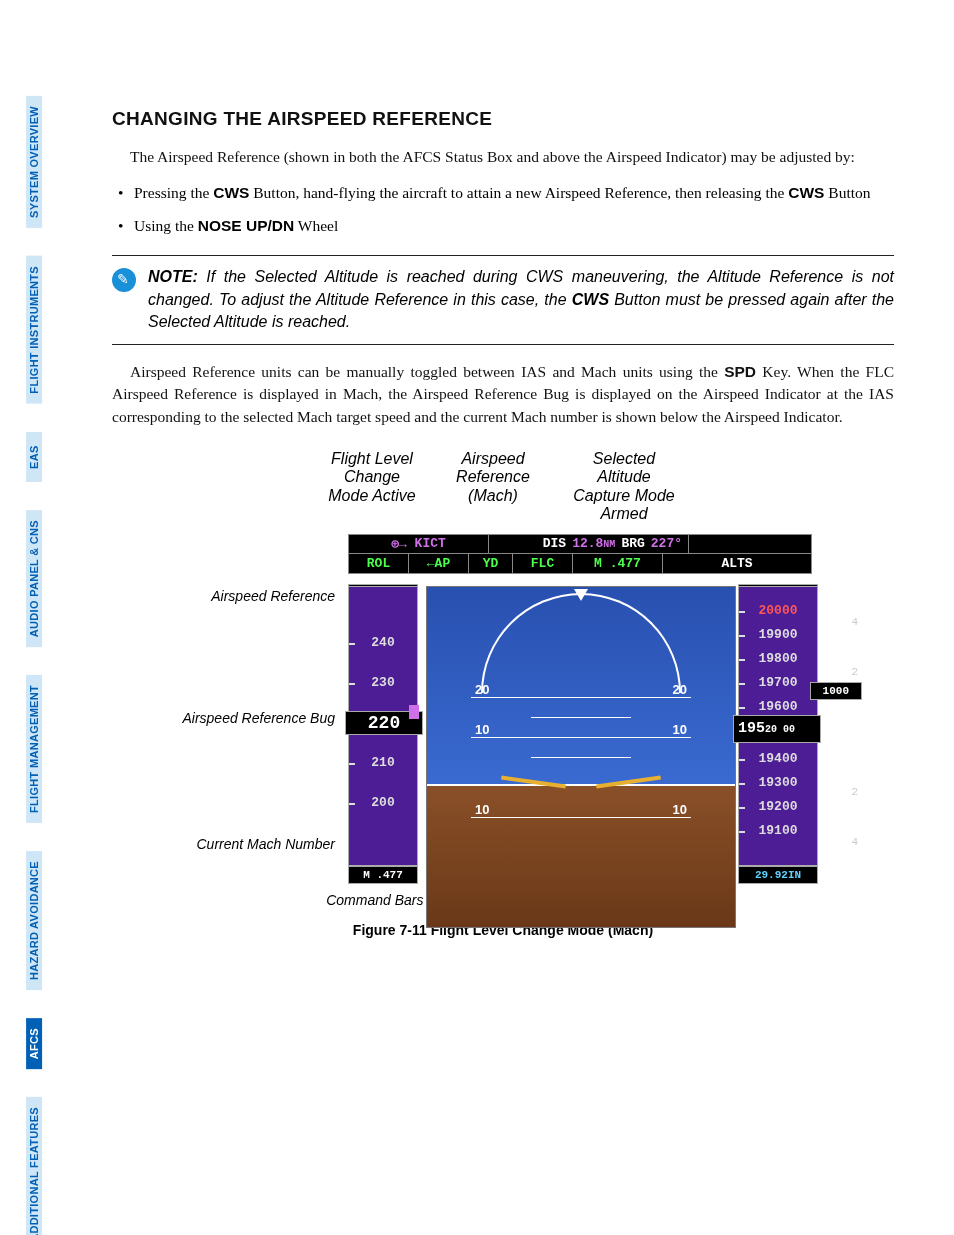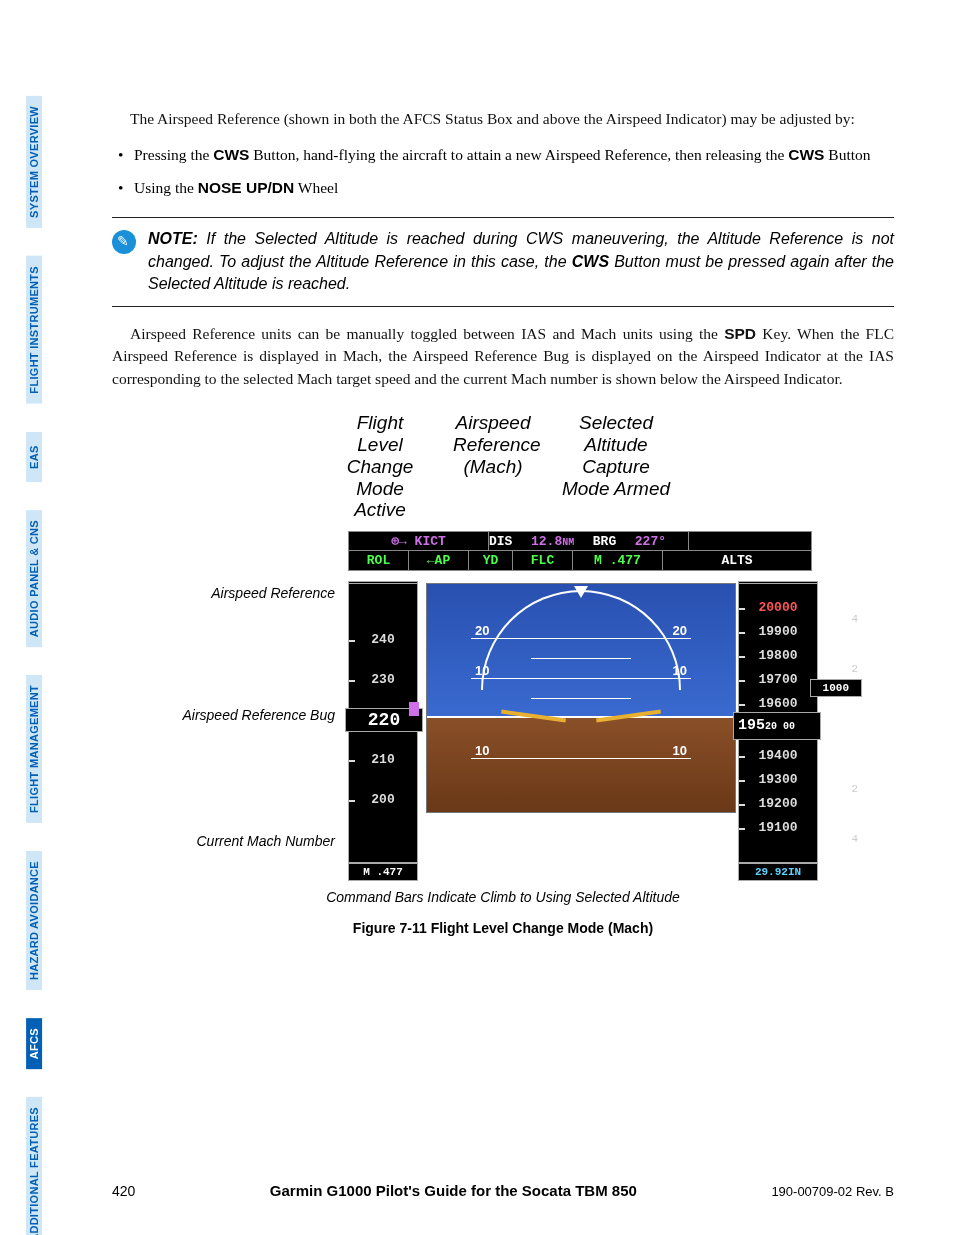--- a/index.html
+++ b/index.html
@@ -20,44 +20,44 @@
   ul.bullets{list-style:none;padding-left:22px;margin-bottom:14px}
   ul.bullets li{font-size:15.5px;line-height:1.45;margin-bottom:10px;position:relative;text-align:justify}
   ul.bullets li:before{content:"•";position:absolute;left:-16px}
   .bold{font-family:Arial,sans-serif;font-weight:bold}
   .note-block{border-top:1px solid #222;border-bottom:1px solid #222;padding:10px 0 10px 0;margin:18px 0 16px 0;display:flex;align-items:flex-start;gap:12px}
   .note-icon{flex:0 0 24px;height:24px;background:#1a90d9;border-radius:50%;position:relative;margin-top:2px}
   .note-icon:before{content:"✎";color:#fff;font-size:14px;position:absolute;left:5px;top:3px}
   .note-text{font-style:italic;font-family:"Arial Narrow",Arial,sans-serif;font-size:16px;line-height:1.4;text-align:justify}
   .note-text .nb{font-weight:bold;font-style:italic}
   .figure{margin-top:22px;position:relative}
-  .callouts-top{display:flex;justify-content:center;gap:28px;font-style:italic;font-family:"Arial Narrow",Arial,sans-serif;font-size:19px;text-align:center;line-height:1.15;margin-bottom:10px}
+  .callouts-top{display:flex;justify-content:center;gap:36px;font-style:italic;font-family:"Arial Narrow",Arial,sans-serif;font-size:16px;text-align:center;line-height:1.15;margin-bottom:10px}
   .pfd-wrap{position:relative;width:630px;margin:0 auto}
   
   .status{width:464px;margin-left:160px}
   .status-row{display:flex;height:20px;font-family:"Courier New",monospace;font-weight:bold}
   .status-row1{background:#000;border:1px solid #888}
   .status-row2{background:#000000;border:1px solid #888;border-top:none}
   .cell{display:flex;align-items:center;justify-content:center;border-right:1px solid #888;font-size:13px}
   .cell:last-child{border-right:none}
   .mag{color:#d070e8}
   .grn{color:#4cff4c}
   .wht{color:#fff}
   
   .pfd{position:relative;width:630px;height:300px;margin-top:12px}
-  .tape{position:absolute;width:70px;height:280px;background:#000000;border:1px solid #aaa;font-family:"Courier New",monospace}
+  .tape{position:absolute;width:70px;height:280px;background:#4c1d95;border:1px solid #aaa;font-family:"Courier New",monospace}
   .tape.spd{left:160px;top:0}
   .tape.alt{right:0;top:0;width:80px}
   .tick{position:absolute;left:0;right:0;color:#ddd;font-size:13px;font-weight:bold;text-align:center}
   .tick:before{content:"";position:absolute;left:0;top:8px;width:6px;height:2px;background:#ddd}
   .spdbox{position:absolute;left:-4px;width:78px;height:24px;background:#000;border:1px solid #aaa;color:#fff;font-size:18px;font-weight:bold;font-family:"Courier New",monospace;text-align:center;line-height:22px}
   .bug{position:absolute;right:-2px;width:10px;height:14px;background:#d070e8}
   .refbox{position:absolute;left:160px;top:-2px;height:18px;width:70px;background:#000;border:1px solid #aaa;color:#d070e8;font-family:"Courier New",monospace;font-size:11px;font-weight:bold;text-align:center;line-height:16px}
   .machbox{position:absolute;left:160px;bottom:2px;height:18px;width:70px;background:#000;border:1px solid #aaa;color:#fff;font-family:"Courier New",monospace;font-size:11px;font-weight:bold;text-align:center;line-height:16px}
-  .adi{position:absolute;left:238px;top:0;width:310px;height:230px;overflow:hidden;border:1px solid #777}
+  .adi{position:absolute;left:238px;top:0;width:310px;height:342px;overflow:hidden;border:1px solid #777}
   .sky{position:absolute;inset:0;background:linear-gradient(#2850b0 0%,#3a6ad0 58%,#8a5028 58%,#6a3818 100%)}
   .pitch{position:absolute;left:50%;top:50%;transform:translate(-50%,-50%);width:220px;color:#fff;font-family:"Arial Narrow",Arial,sans-serif;font-size:13px;font-weight:bold}
   .pline{position:absolute;left:0;right:0;height:1px;background:#fff;display:flex;justify-content:space-between;align-items:center}
   .pline span{background:transparent;padding:0 4px;position:relative;top:-8px}
   .pline.short{left:60px;right:60px}
   .horizon{position:absolute;left:0;right:0;top:58%;height:2px;background:#fff}
   .cmdbar{position:absolute;left:50%;top:57%;transform:translateX(-50%);width:140px;height:4px}
   .cmdbar:before,.cmdbar:after{content:"";position:absolute;width:65px;height:0;border-bottom:4px solid #e8b030;top:0}
   .cmdbar:before{left:-10px;transform:rotate(8deg)}
   .cmdbar:after{right:-10px;transform:rotate(-8deg)}
@@ -89,20 +89,21 @@
     <div class="tab">EAS</div>
     <div class="tab">AUDIO PANEL &amp; CNS</div>
     <div class="tab">FLIGHT MANAGEMENT</div>
     <div class="tab">HAZARD AVOIDANCE</div>
     <div class="tab active">AFCS</div>
     <div class="tab">ADDITIONAL FEATURES</div>
 
   </div>
 
   <div class="content">
+    <h2>CHANGING THE AIRSPEED REFERENCE</h2>
     <p class="para indent">The Airspeed Reference (shown in both the AFCS Status Box and above the Airspeed Indicator) may be adjusted by:</p>
     <ul class="bullets">
       <li><span>Pressing the </span><span class="bold">CWS</span><span> Button, hand-flying the aircraft to attain a new Airspeed Reference, then releasing the </span><span class="bold">CWS</span><span> Button</span></li>
       <li><span>Using the </span><span class="bold">NOSE UP/DN</span><span> Wheel</span></li>
     </ul>
     <div class="note-block">
       <div class="note-icon"></div>
       <div class="note-text"><span class="nb">NOTE:</span><span> If the Selected Altitude is reached during CWS maneuvering, the Altitude Reference is not changed. To adjust the Altitude Reference in this case, the </span><span class="nb">CWS</span><span> Button must be pressed again after the Selected Altitude is reached.</span></div>
     </div>
     <p class="para indent"><span>Airspeed Reference units can be manually toggled between IAS and Mach units using the </span><span class="bold">SPD</span><span> Key.  When the FLC Airspeed Reference is displayed in Mach, the Airspeed Reference Bug is displayed on the Airspeed Indicator at the IAS corresponding to the selected Mach target speed and the current Mach number is shown below the Airspeed Indicator.</span></p>
@@ -110,21 +111,21 @@
     <div class="figure">
       <div class="callouts-top">
         <div style="width:90px">Flight Level Change Mode Active</div>
         <div style="width:80px">Airspeed Reference (Mach)</div>
         <div style="width:110px">Selected Altitude Capture Mode Armed</div>
       </div>
       <div class="pfd-wrap">
         <div class="status">
           <div class="status-row status-row1">
             <div class="cell mag" style="width:140px"><span>⊕→</span>&nbsp;<span>KICT</span></div>
-            <div class="cell" style="width:200px;justify-content:space-between;padding-right:22px">
+            <div class="cell" style="width:200px;justify-content:flex-end;gap:6px;padding-right:6px">
                 <span class="wht">DIS</span>
                 <span class="mag"><span>12.8</span><span style="font-size:10px">NM</span></span>
                 <span class="wht">BRG</span>
                 <span class="mag">227°</span>
               </div>
             <div class="cell" style="flex:1"></div>
           </div>
           <div class="status-row status-row2">
             <div class="cell grn" style="width:60px">ROL</div>
             <div class="cell grn" style="width:60px">←AP</div>
@@ -200,18 +201,13 @@
             <div class="vtick" style="top:240px">4</div>
           </div>
           <div class="vsbox" style="top:96px">1000</div>
         </div>
         <div class="caption-bot">Command Bars Indicate Climb to Using Selected Altitude</div>
       </div>
       <div class="fig-caption">Figure 7-11  Flight Level Change Mode (Mach)</div>
     </div>
   </div>
 
-  <div class="footer">
-    <span class="pg">420</span>
-    <span class="ftitle">Garmin G1000 Pilot's Guide for the Socata TBM 850</span>
-    <span class="docnum">190-00709-02  Rev. B</span>
-  </div>
 </div>
 
 </body></html>

